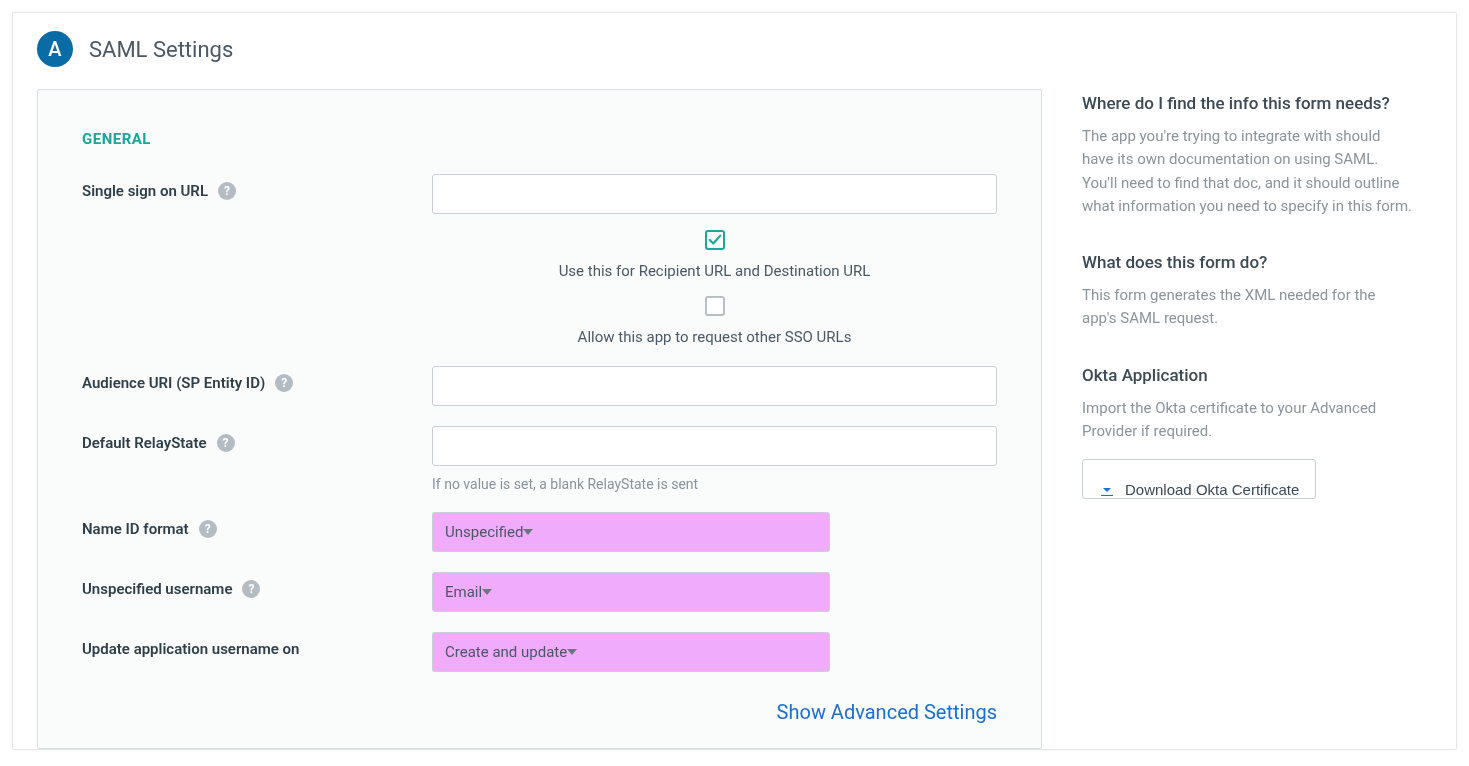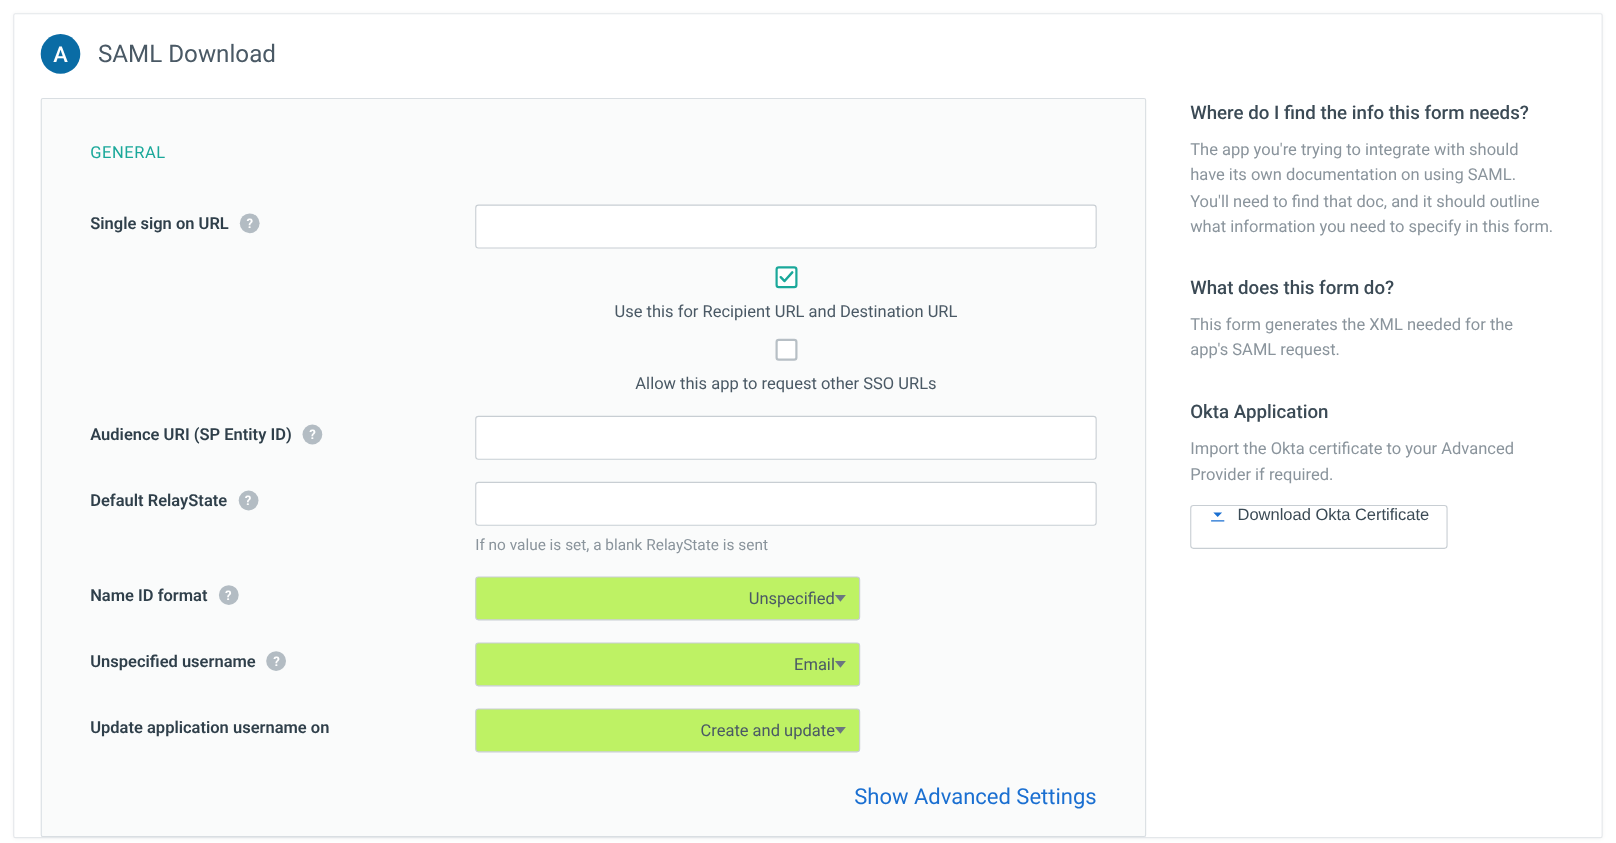--- a/index.html
+++ b/index.html
@@ -42,23 +42,23 @@
   .form-card {
     flex: 0 0 1002px;
     border: 1px solid #d9dee2;
     border-radius: 2px;
     background: #fafbfb;
     padding: 40px 44px 24px 44px;
   }
   .section-heading {
     color: #1aa89a;
     font-size: 15px;
-    font-weight: 400;
+    font-weight: 700;
     letter-spacing: 0.5px;
-    margin-bottom: 38px;
+    margin-bottom: 26px;
   }
   .form-row {
     display: flex;
     align-items: flex-start;
     margin-bottom: 20px;
   }
   .form-label-col {
     flex: 0 0 350px;
     display: flex;
     align-items: flex-start;
@@ -104,26 +104,26 @@
     display: inline-flex; align-items: center; justify-content: center;
     cursor: pointer;
   }
   .checkbox.checked { border-color: #1aa89a; }
   .checkbox.checked svg { display: block; }
   .checkbox svg { display: none; width: 14px; height: 14px; }
   .hint {
     color: #8a949c; font-size: 14px; margin-top: 10px;
   }
   .select {
-    width: 350px;
+    width: 398px;
     height: 40px;
     border: 1px solid #c8ced3;
     border-radius: 3px;
-    background: #bef264;
-    display: flex; align-items: center; justify-content: flex-end;
+    background: #f0abfc;
+    display: flex; align-items: center; justify-content: flex-start;
     padding: 0 12px;
     font-size: 15px; color: #4a5965;
     cursor: pointer;
   }
   .select .caret {
     width: 0; height: 0;
     border-left: 5px solid transparent;
     border-right: 5px solid transparent;
     border-top: 6px solid #6b7680;
   }
@@ -142,34 +142,34 @@
   .side-block { margin-bottom: 34px; }
   .side-title { font-size: 17px; color: #3b4a55; font-weight: 500; margin-bottom: 12px; }
   .side-text { font-size: 15px; color: #8a949c; line-height: 1.55; }
   .download-btn {
     margin-top: 16px;
     height: 40px;
     border: 1px solid #c8ced3;
     border-radius: 3px;
     background: #fff;
     padding: 0 16px;
-    display: inline-flex; align-items: flex-start; gap: 10px;
+    display: inline-flex; align-items: flex-end; gap: 10px;
     font-size: 15px; color: #3b4a55;
     cursor: pointer;
   }
   .download-btn svg { width: 16px; height: 16px; fill: #1a6fd1; }
 </style>
 </head>
 <body>
 
 <div class="page">
 
   <div class="header">
     <div class="avatar">A</div>
-    <div class="title">SAML Download</div>
+    <div class="title">SAML Settings</div>
   </div>
 
   <div class="content">
 
     <div class="form-card">
       <div class="section-heading">GENERAL</div>
 
       <div class="form-row">
         <div class="form-label-col">
           <span class="form-label">Single sign on URL</span>

